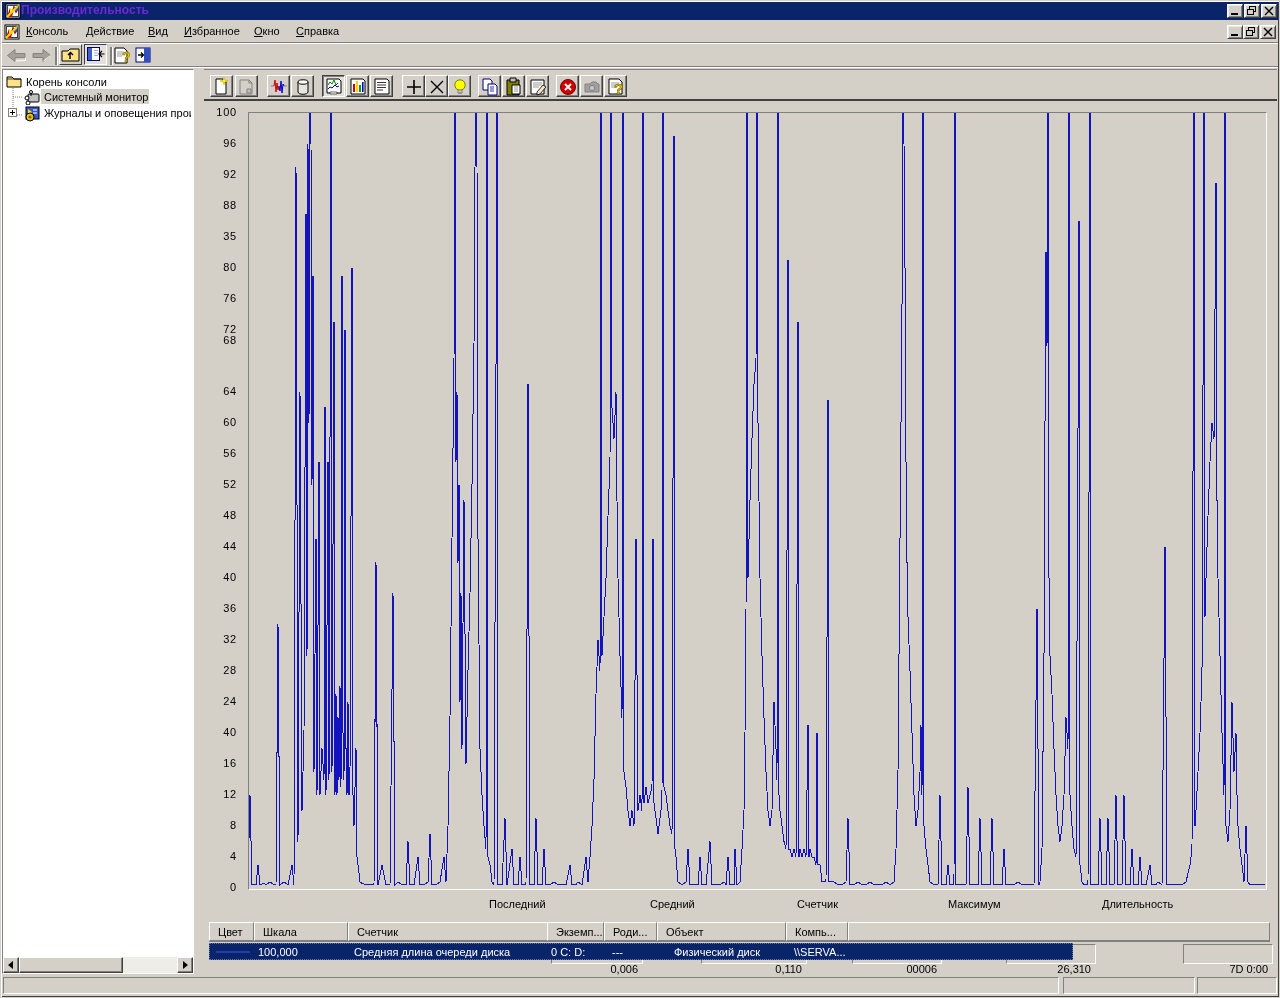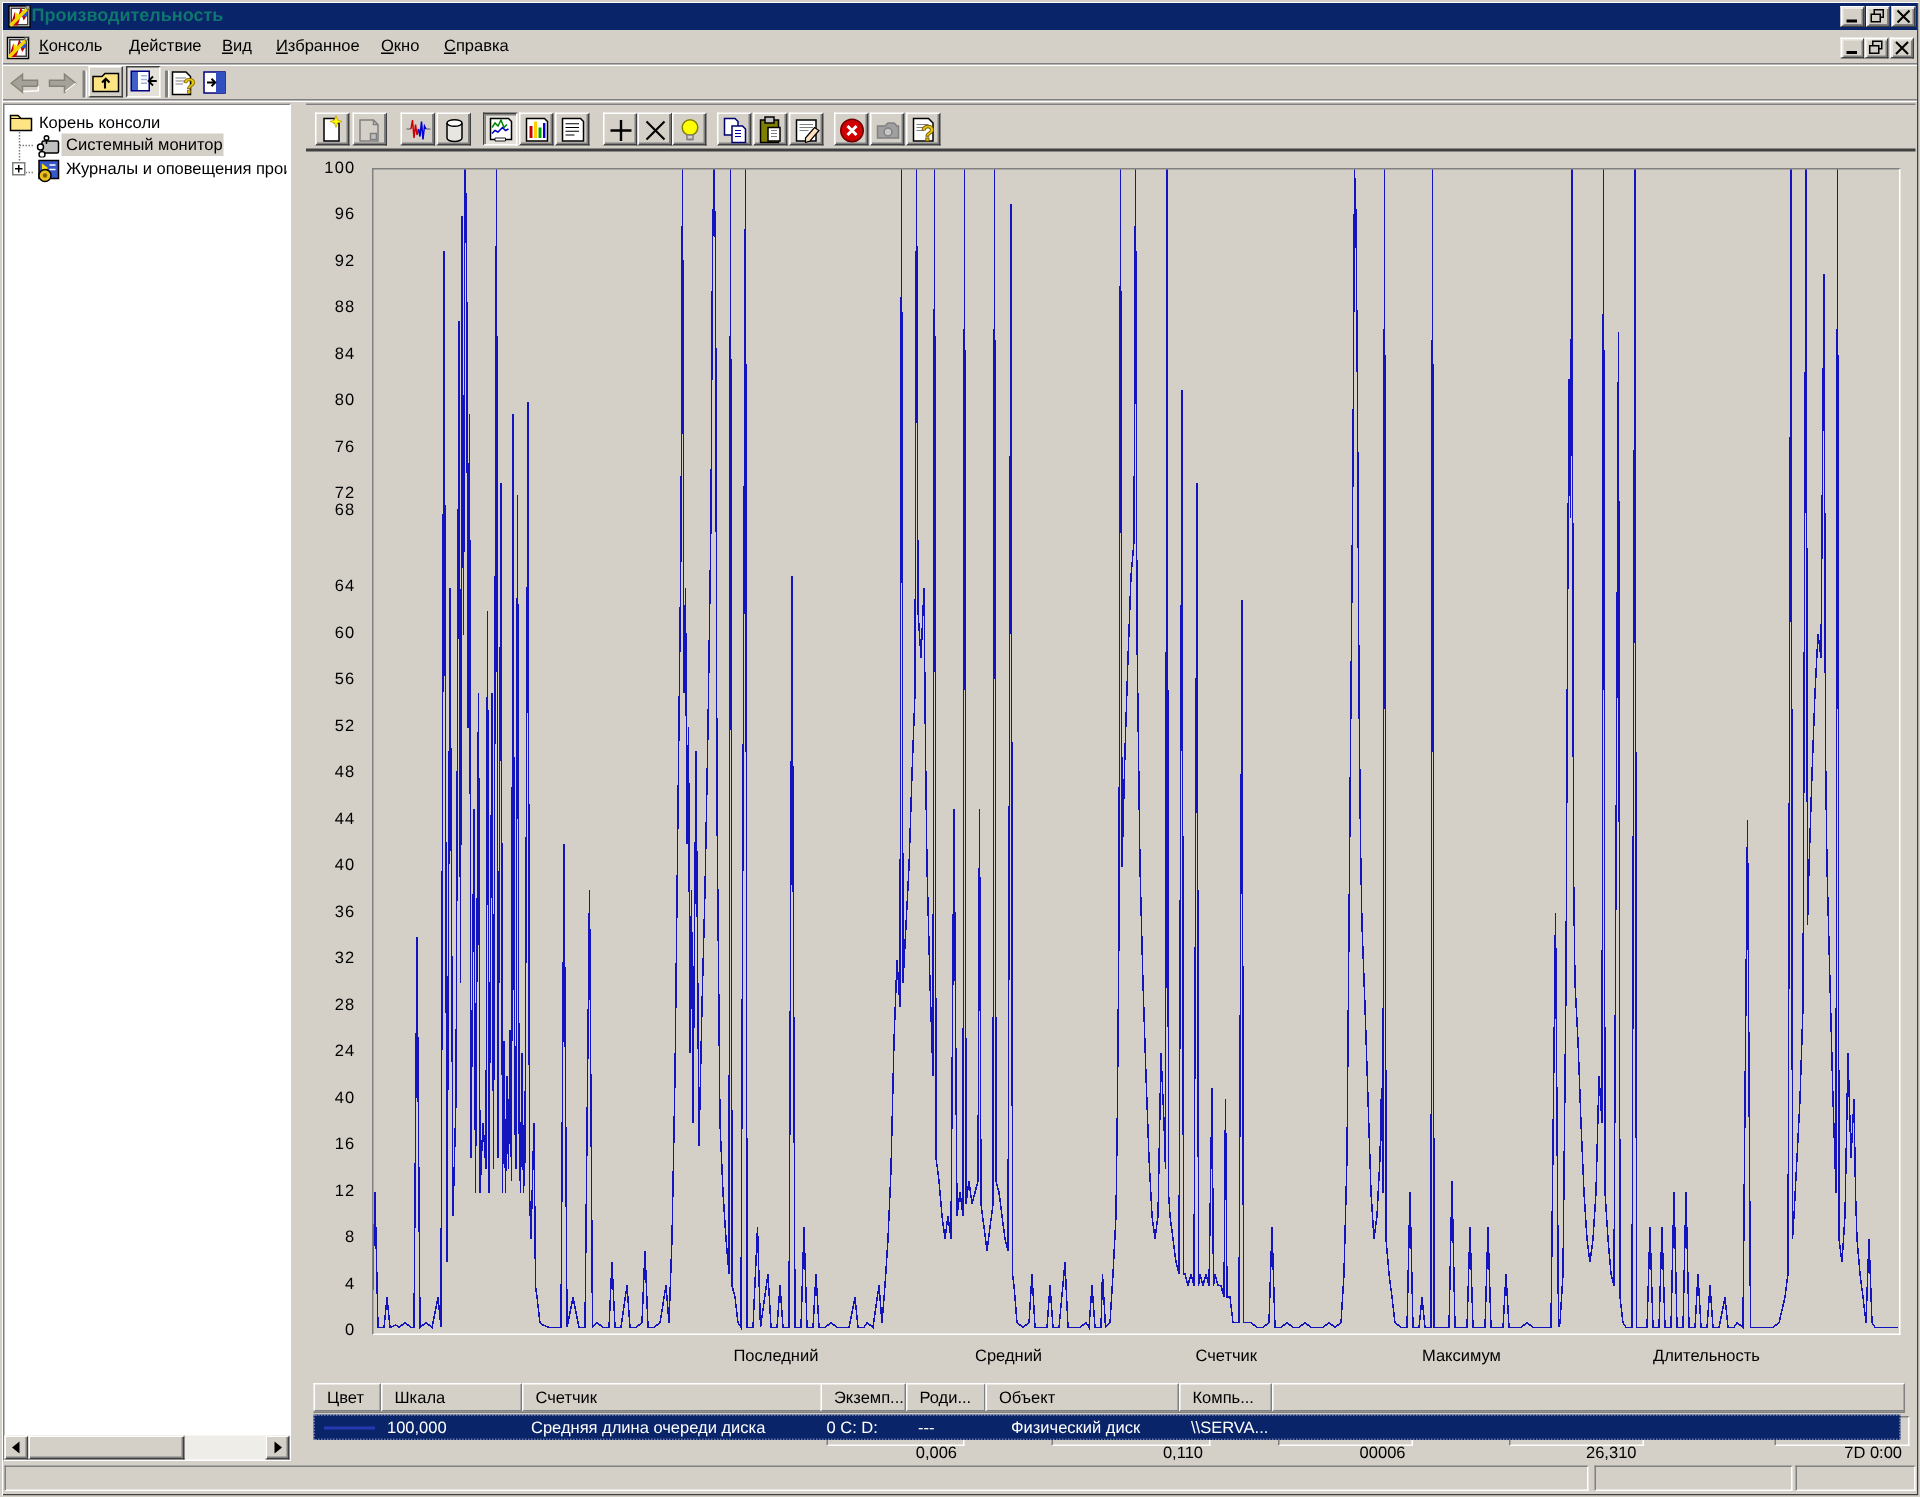--- a/index.html
+++ b/index.html
@@ -1,38 +1,38 @@
 <!DOCTYPE html>
 <html><head>
 <meta charset="utf-8">
 <style>
 * { margin:0; padding:0; box-sizing:border-box; }
 svg { display:block; }
 html,body { width:1280px; height:998px; overflow:hidden; }
 body { background:#D4D0C8; font-family:"Liberation Sans", sans-serif; position:relative; }
 .abs { position:absolute; }
 .titlebar { position:absolute; left:2px; top:2px; width:1276px; height:18px; background:#0A246A; }
-.title-text { position:absolute; left:21px; top:3px; color:#0f766e; font-size:12px; font-weight:bold; letter-spacing:0px; }
+.title-text { position:absolute; left:21px; top:3px; color:#6d28d9; font-size:12px; font-weight:bold; letter-spacing:0px; }
 .wbtn { position:absolute; width:16px; height:14px; background:#D4D0C8; border:1px solid; border-color:#fff #404040 #404040 #fff; box-shadow:inset 1px 1px 0 #ece9e2, inset -1px -1px 0 #808080; font-size:9px; text-align:center; }
 .menubar { position:absolute; left:2px; top:20px; width:1276px; height:23px; background:#D4D0C8; border-bottom:1px solid #808080; box-shadow:0 1px 0 #fff; }
 .menuitem { position:absolute; top:25px; font-size:11px; color:#000; }
 .toolbar1 { position:absolute; left:2px; top:44px; width:1276px; height:23px; background:#D4D0C8; border-bottom:1px solid #808080; box-shadow:0 1px 0 #fff; }
 .leftpane { position:absolute; left:2px; top:69px; width:192px; height:905px; background:#fff; border:1px solid; border-color:#808080 #fff #fff #808080; }
 .treetext { position:absolute; font-size:11px; color:#000; white-space:nowrap; }
 .rightpane { position:absolute; left:204px; top:69px; width:1073px; height:905px; background:#D4D0C8; border-top:1px solid #808080; }
 .pbtn { position:absolute; top:75px; width:23px; height:22px; background:#D4D0C8; border:1px solid; border-color:#fff #404040 #404040 #fff; box-shadow:inset -1px -1px 0 #808080; }
 .pbtn svg { position:absolute; left:0px; top:0px; }
 .pbtn.pressed { border-color:#404040 #fff #fff #404040; box-shadow:inset 1px 1px 0 #808080; background:#e4e1da; }
 .blackline { position:absolute; left:204px; top:99px; width:1073px; height:2px; background:#404040; }
 .ax { position:absolute; left:205px; width:32px; text-align:right; font-size:11px; letter-spacing:0.8px; color:#000; }
 .plot { position:absolute; left:248px; top:112px; width:1019px; height:778px; border:1px solid; border-color:#808080 #fff #fff #808080; background:#D4D0C8; }
 .slab { position:absolute; top:898px; font-size:11px; color:#000; }
 .sbox { position:absolute; top:944px; height:16px; border:1px solid; border-color:#808080 #fff #fff #808080; background:#D4D0C8; font-size:11px; text-align:right; padding-right:4px; padding-top:18px; }
 .th { position:absolute; top:922px; height:19px; background:#D4D0C8; border:1px solid; border-color:#fff #808080 #808080 #fff; font-size:11px; padding:3px 0 0 8px; }
-.selrow { position:absolute; left:209px; top:943px; width:1058px; height:17px; background:#0A246A; border:1px dotted rgba(220,220,255,0.45); }
+.selrow { position:absolute; left:209px; top:943px; width:864px; height:17px; background:#0A246A; border:1px dotted rgba(220,220,255,0.45); }
 .selrow span { position:absolute; color:#fff; font-size:11px; top:2px; white-space:nowrap; }
 .statusbar { position:absolute; left:2px; top:976px; width:1276px; height:20px; background:#D4D0C8; }
 .spanel { position:absolute; top:1px; height:17px; border:1px solid; border-color:#808080 #fff #fff #808080; }
 .sep1 { position:absolute; width:2px; background:#808080; box-shadow:1px 0 0 #fff; }
 </style>
 </head>
 <body>
 
 <div class="abs" style="left:0;top:0;width:1280px;height:998px;border:1px solid #D4D0C8;box-shadow:inset 1px 1px 0 #fff, inset -1px -1px 0 #404040;"></div>
 
@@ -291,21 +291,21 @@
       <path d="M4 3h10l3 3v12H4z" fill="#fff" stroke="#000"></path>
       <path d="M6 7h8M6 9h8M6 11h5" stroke="#808080" stroke-width="0.8"></path>
       <text x="9" y="18" font-family="Liberation Sans, sans-serif" font-size="15" font-weight="bold" fill="#f0c800" stroke="#705800" stroke-width="0.6">?</text>
     </svg>
   </div>
 <div class="blackline"></div>
 <div class="ax" style="top:106px">100</div>
 <div class="ax" style="top:137px">96</div>
 <div class="ax" style="top:168px">92</div>
 <div class="ax" style="top:199px">88</div>
-<div class="ax" style="top:230px">84</div>
+<div class="ax" style="top:230px">35</div>
 <div class="ax" style="top:261px">80</div>
 <div class="ax" style="top:292px">76</div>
 <div class="ax" style="top:323px">72</div>
 <div class="ax" style="top:334px">68</div>
 <div class="ax" style="top:385px">64</div>
 <div class="ax" style="top:416px">60</div>
 <div class="ax" style="top:447px">56</div>
 <div class="ax" style="top:478px">52</div>
 <div class="ax" style="top:509px">48</div>
 <div class="ax" style="top:540px">44</div>

